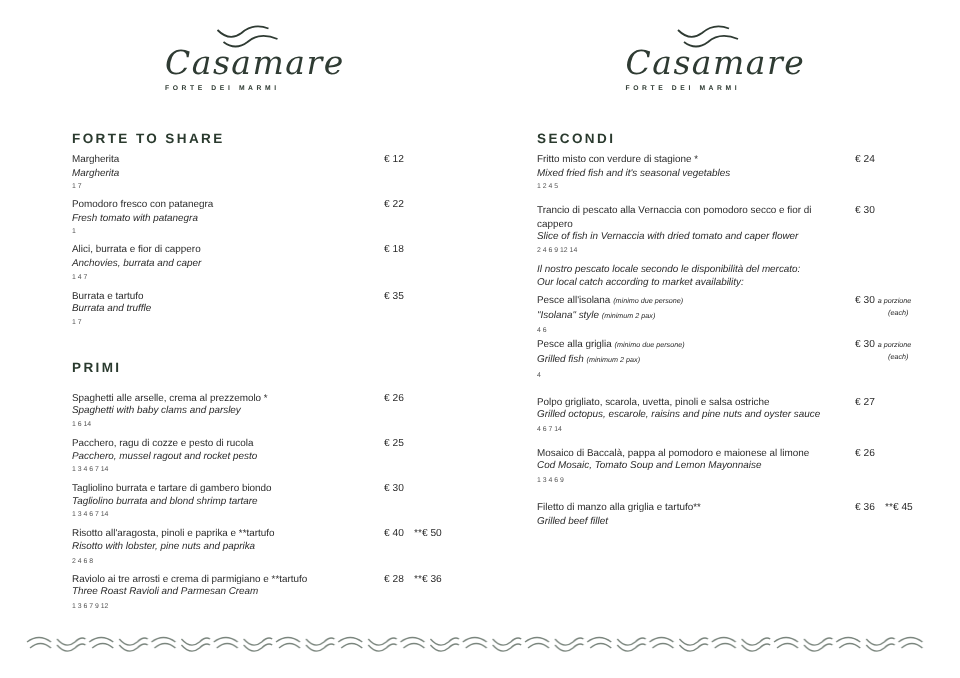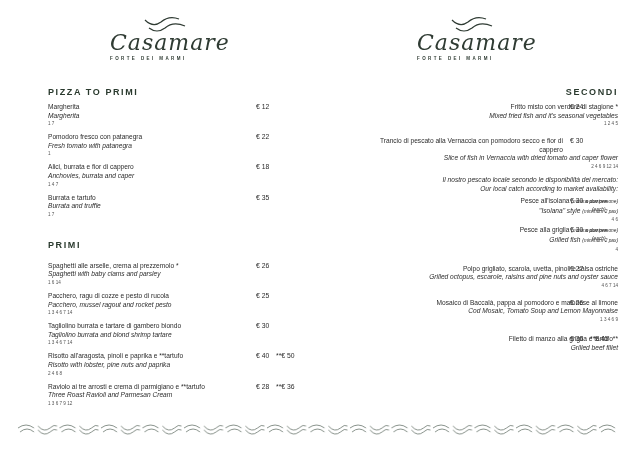--- a/index.html
+++ b/index.html
@@ -34,21 +34,21 @@
 <div class="logo" style="left:417px;">
   <svg width="44" height="20" viewBox="0 0 44 20">
     <path d="M2 6 Q10 14 18 8 Q26 1 36 5" fill="none" stroke="#2f3b33" stroke-width="1.2"></path>
     <path d="M6 14 Q14 20 22 14 Q30 7 42 12" fill="none" stroke="#2f3b33" stroke-width="1.2"></path>
   </svg>
   <div class="logo-name">Casamare</div>
   <div class="logo-sub">FORTE DEI MARMI</div>
 </div>
 
 <div class="col" style="left:48px; top:87px; width:260px;">
-  <div class="sec-title">PIZZA TO PRIMI</div>
+  <div class="sec-title">FORTE TO SHARE</div>
 
   <div class="item">
     <div class="name">Margherita</div>
     <div class="eng">Margherita</div>
     <div class="alg">1 7</div>
     <div class="price" style="left:208px;">€ 12</div>
   </div>
   <div class="item">
     <div class="name">Pomodoro fresco con patanegra</div>
     <div class="eng">Fresh tomato with patanegra</div>
@@ -97,21 +97,21 @@
   </div>
   <div class="item">
     <div class="name">Raviolo ai tre arrosti e crema di parmigiano e **tartufo</div>
     <div class="eng">Three Roast Ravioli and Parmesan Cream</div>
     <div class="alg">1 3 6 7 9 12</div>
     <div class="price" style="left:208px;">€ 28</div>
     <div class="price" style="left:228px;">**€ 36</div>
   </div>
 </div>
 
-<div class="col" style="left:358px; top:87px; width:260px;text-align:right;">
+<div class="col" style="left:358px; top:87px; width:260px;">
   <div class="sec-title">SECONDI</div>
 
   <div class="item">
     <div class="name">Fritto misto con verdure di stagione *</div>
     <div class="eng">Mixed fried fish and it's seasonal vegetables</div>
     <div class="alg">1 2 4 5</div>
     <div class="price" style="left:212px;">€ 24</div>
   </div>
   <div class="item" style="margin-top:10px;">
     <div class="name" style="width:205px;">Trancio di pescato alla Vernaccia con pomodoro secco e fior di cappero</div>

